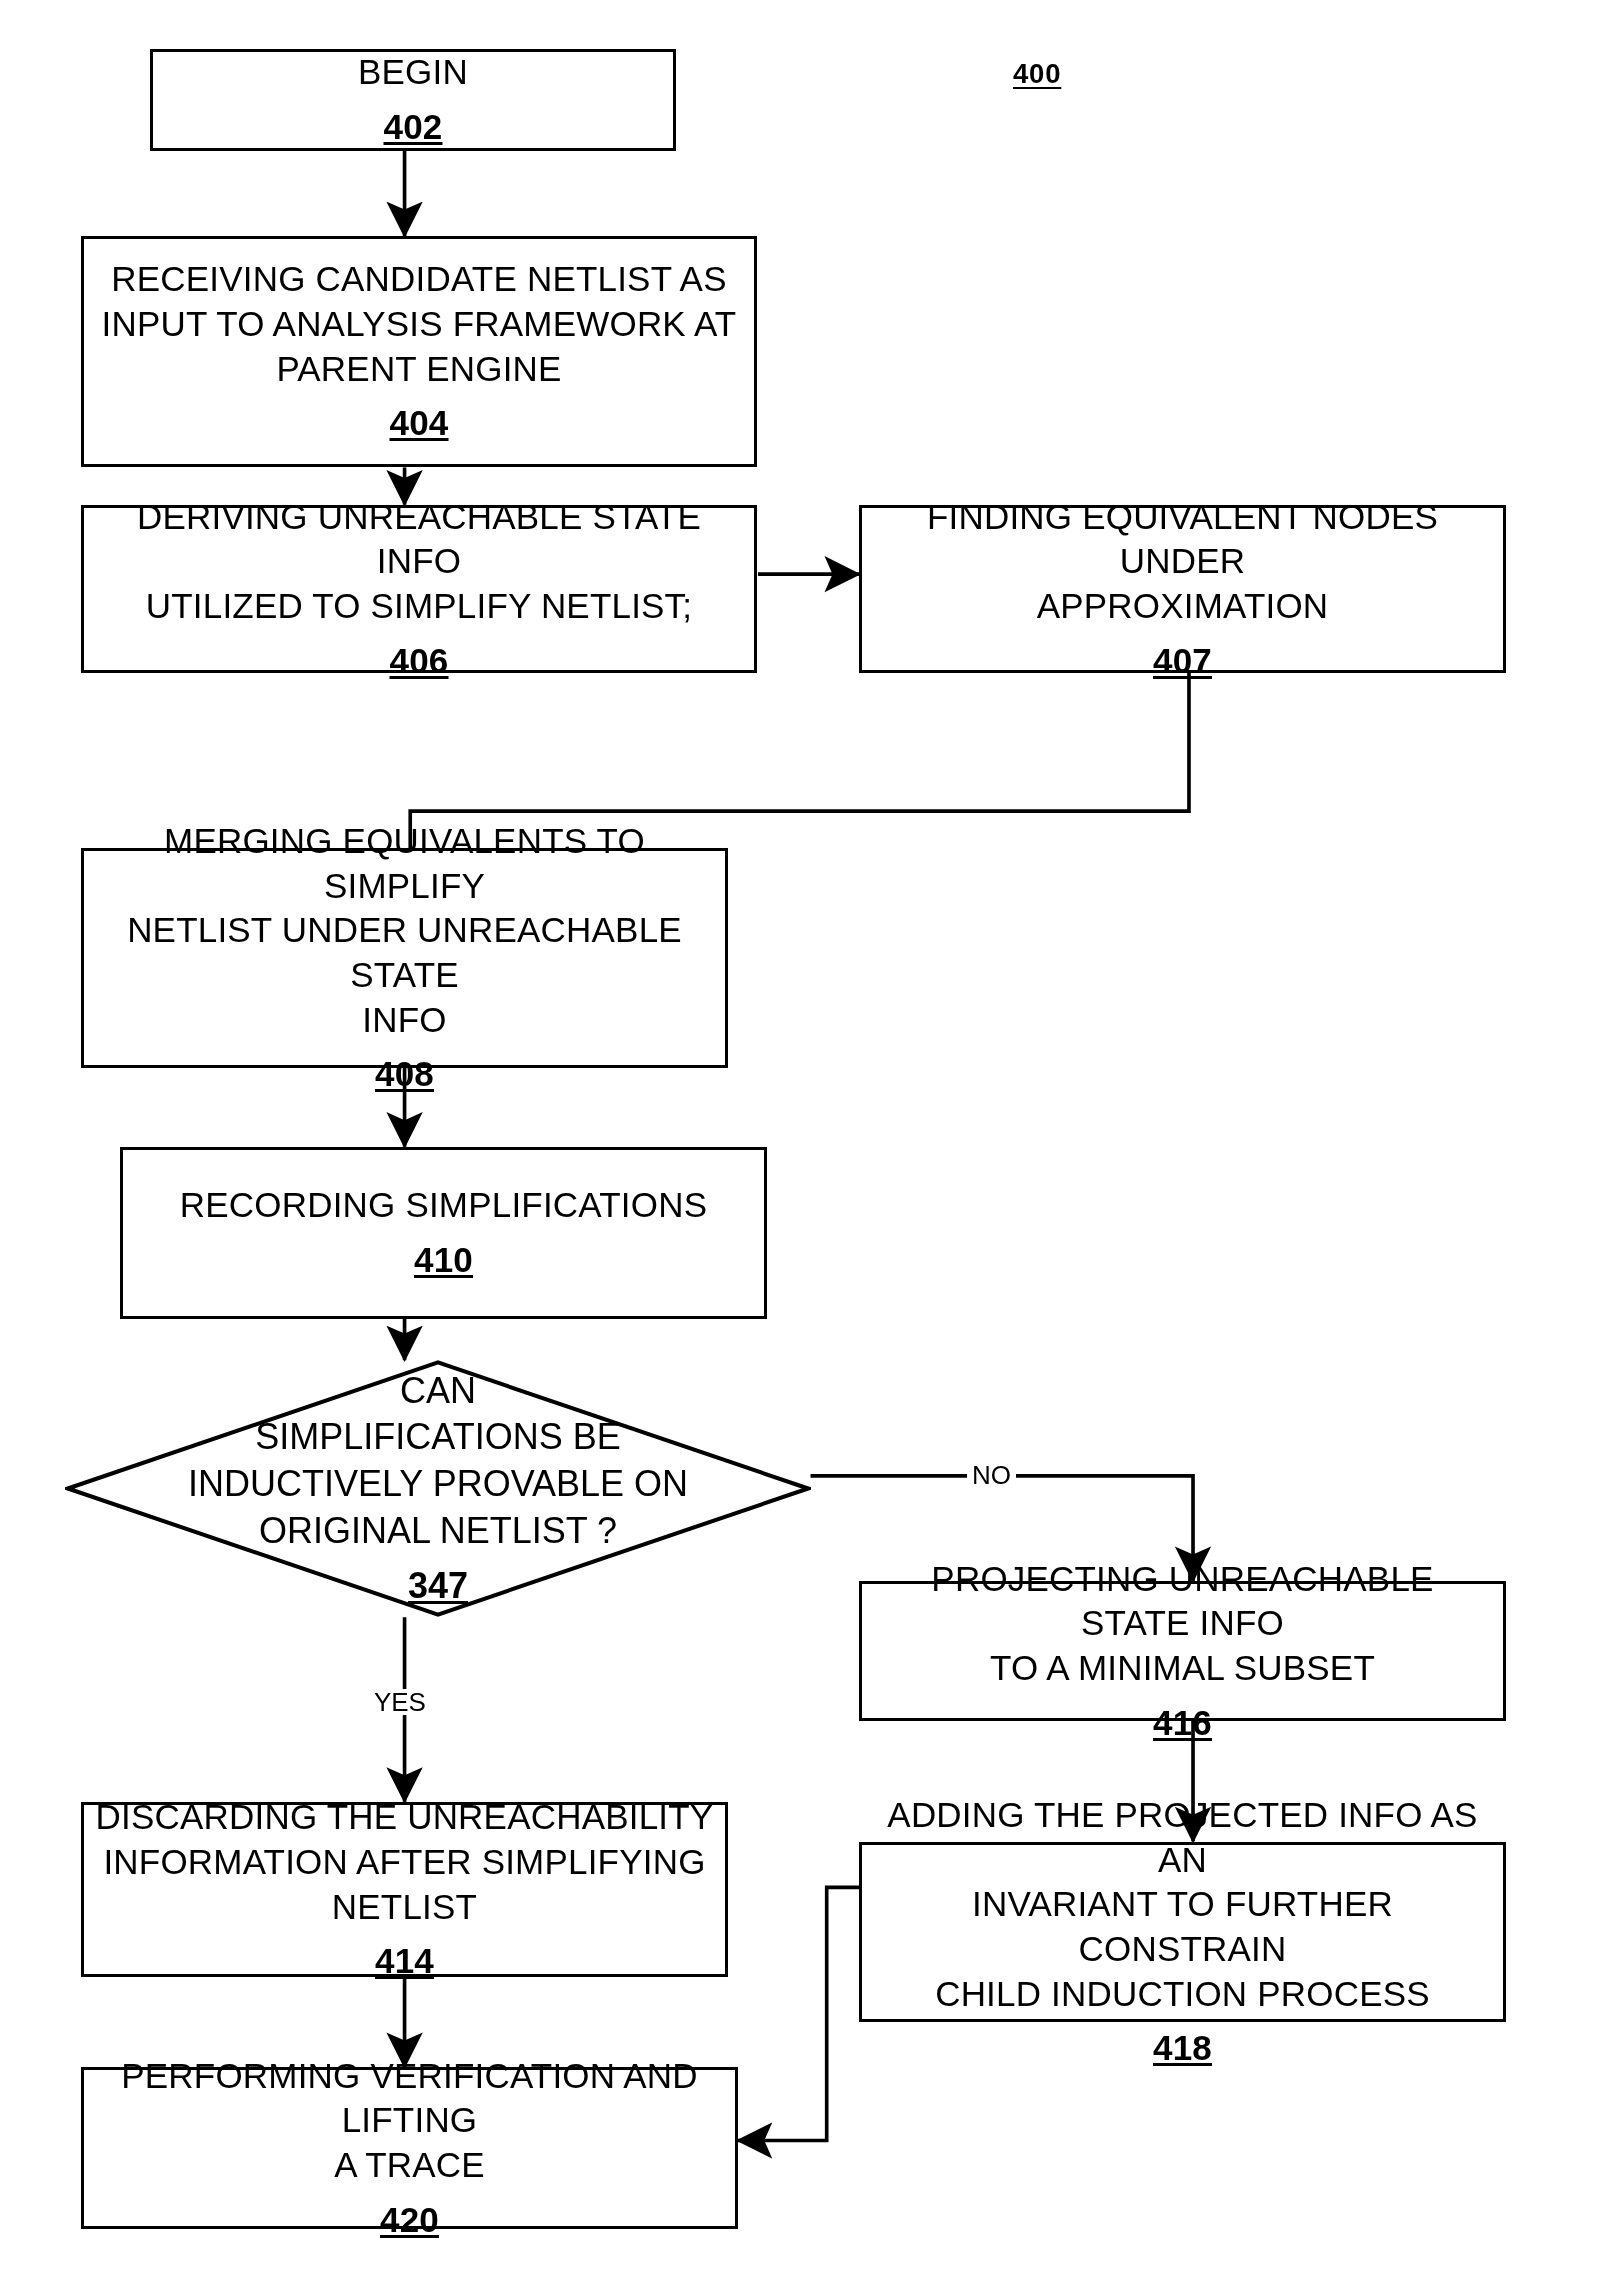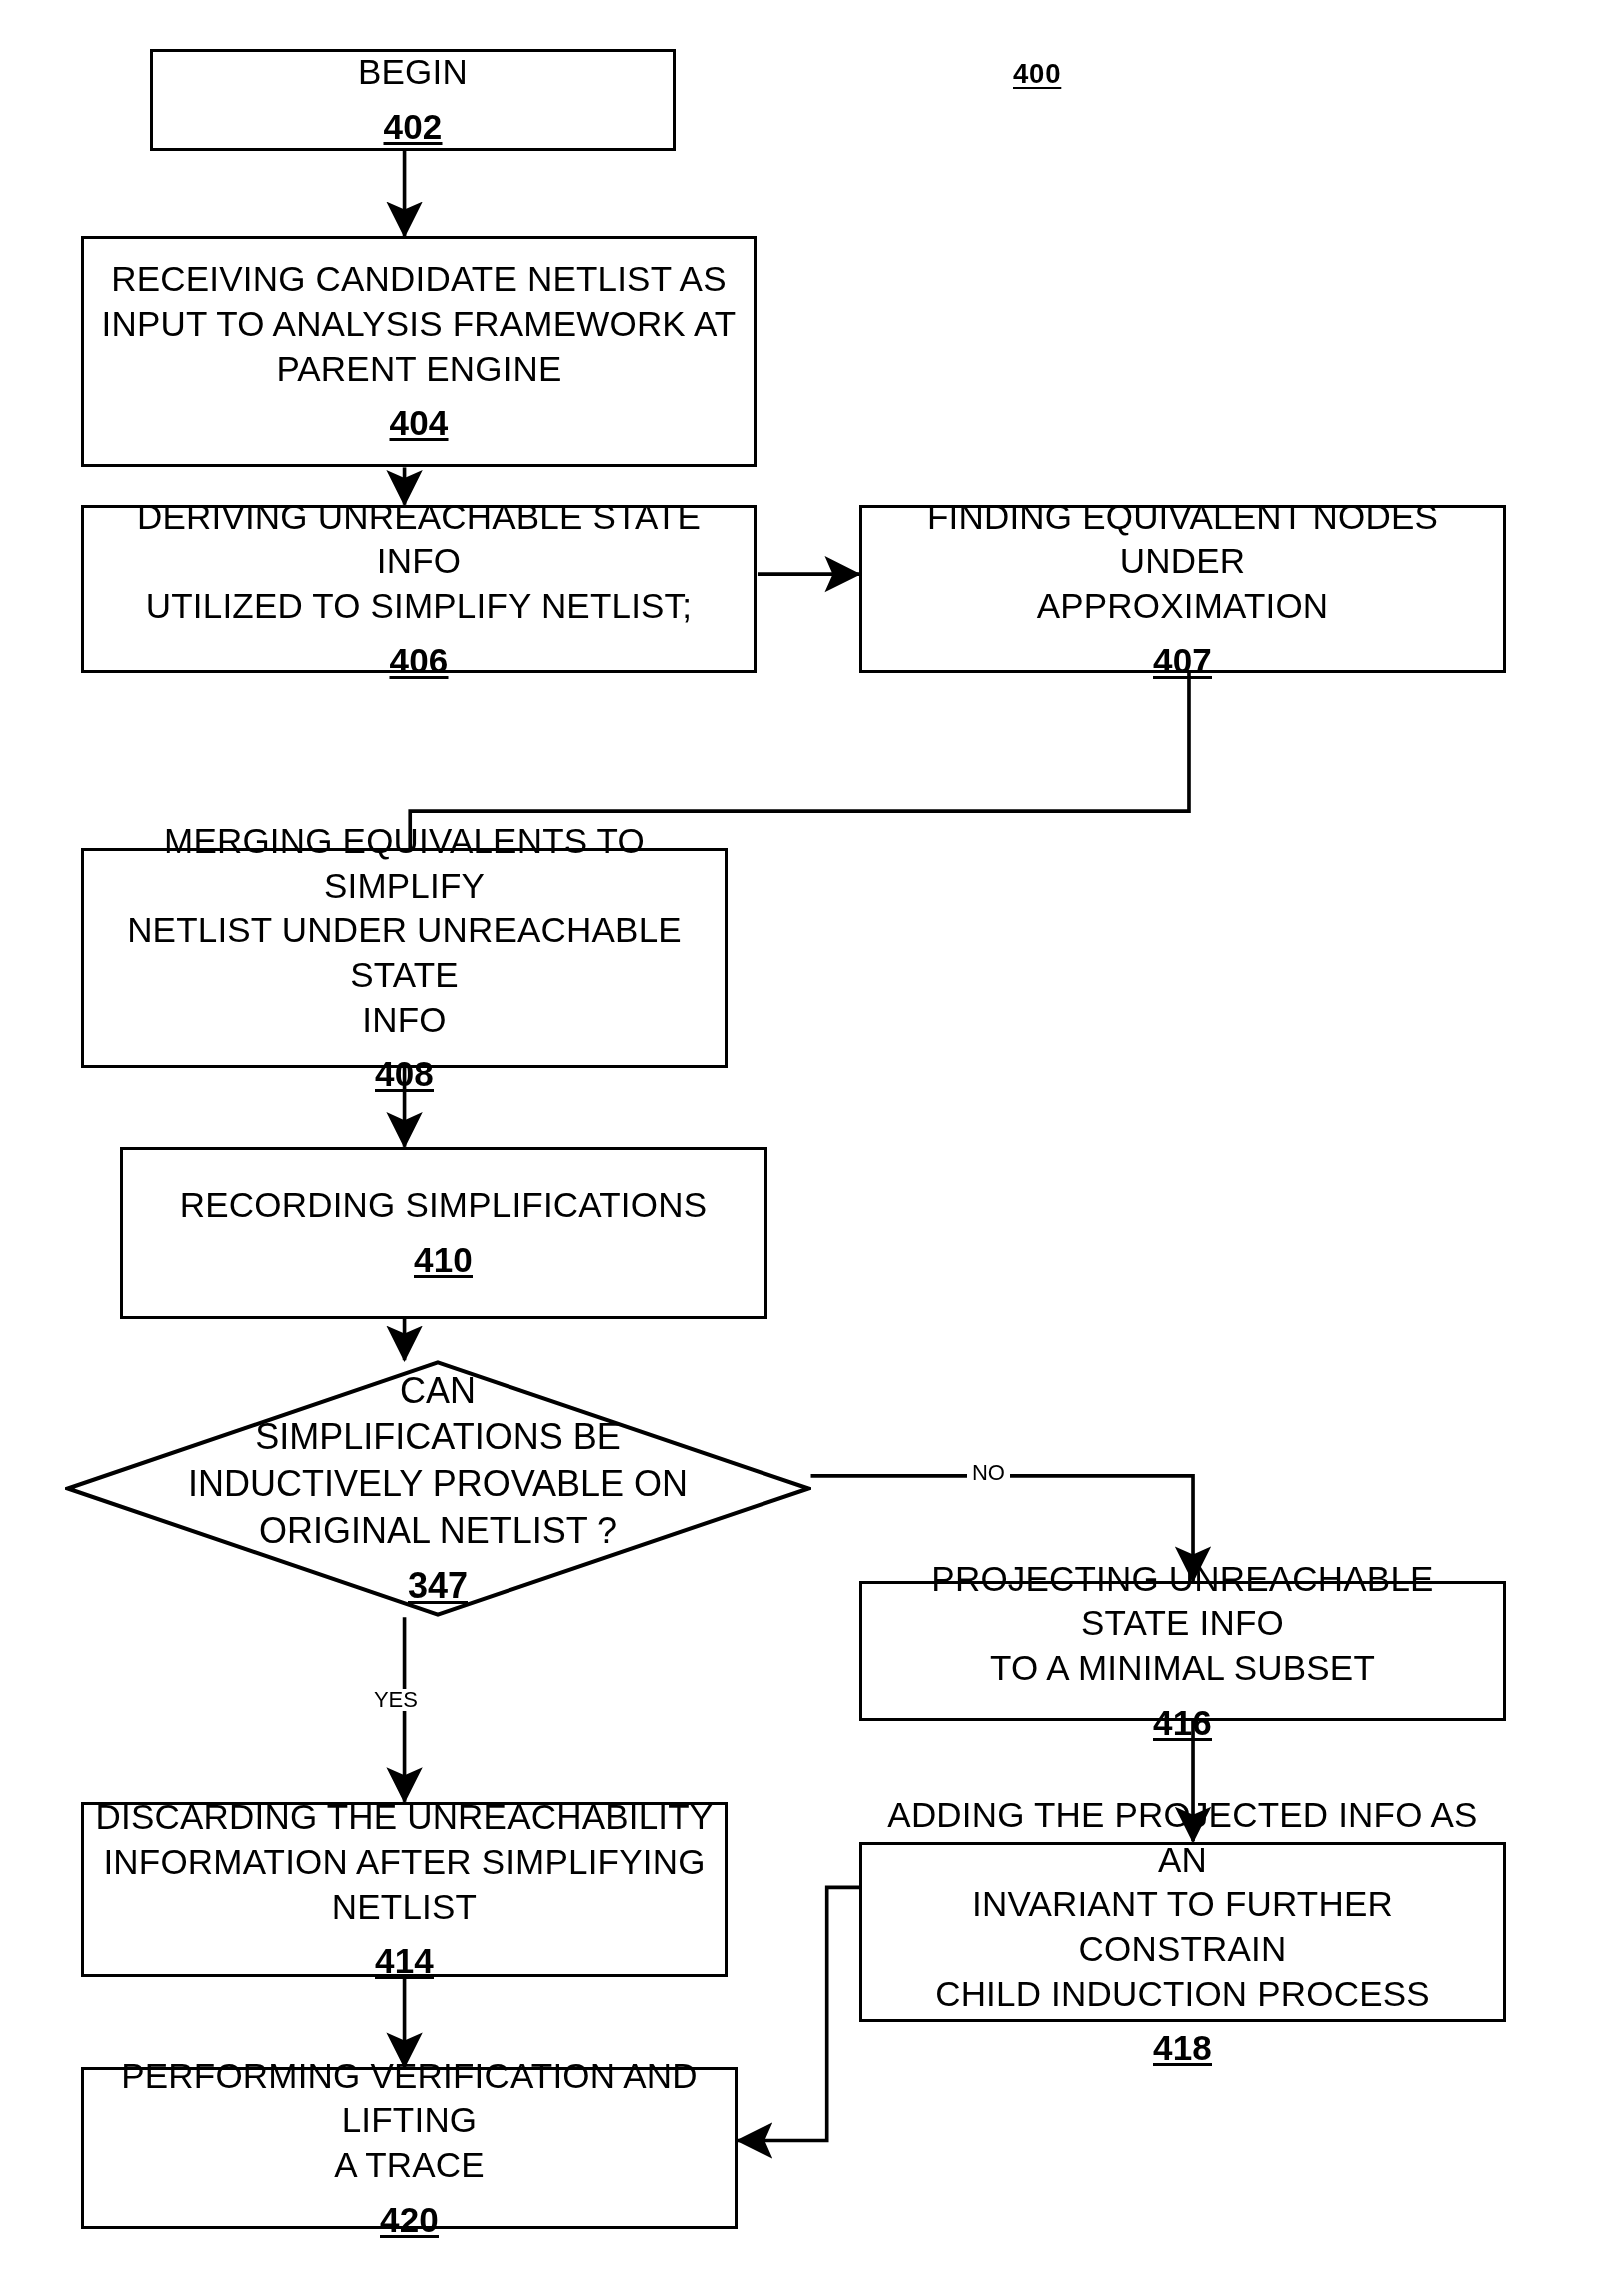--- a/index.html
+++ b/index.html
@@ -79,21 +79,21 @@
   .diamond-text .node-text { white-space: pre-line; }
   .diamond-text .node-ref {
     display: block;
     margin-top: 8px;
     font-weight: bold;
     text-decoration: underline;
     text-underline-offset: 3.2px;
   }
   .edge-label {
     position: absolute;
-    font-size: 22px;
+    font-size: 26px;
     background: #ffffff;
     padding: 0 4.9px;
     line-height: 1;
   }
   .fig-number {
     position: absolute;
     font-size: 27.5px;
     font-weight: bold;
     text-decoration: underline;
     text-underline-offset: 4px;

